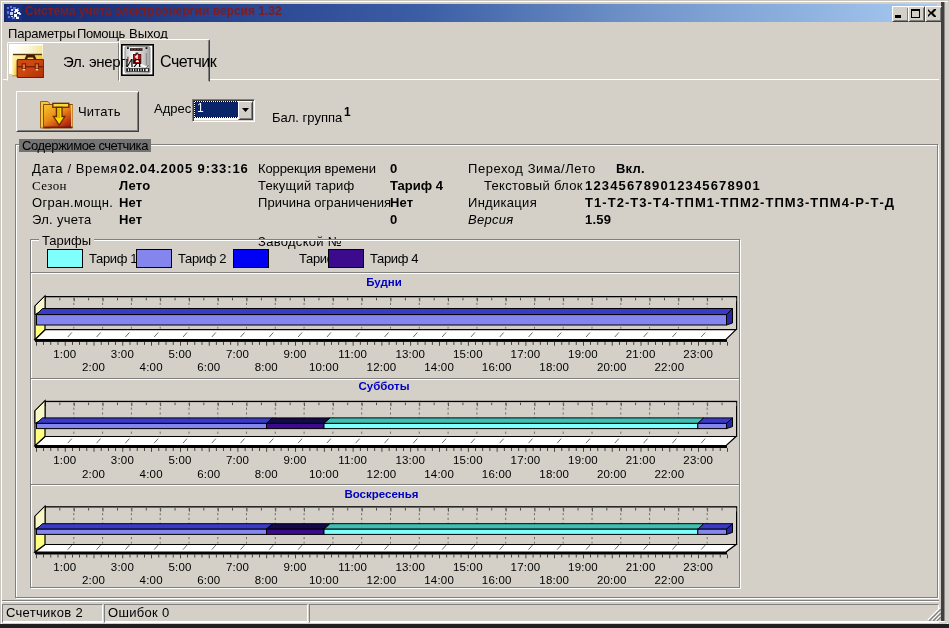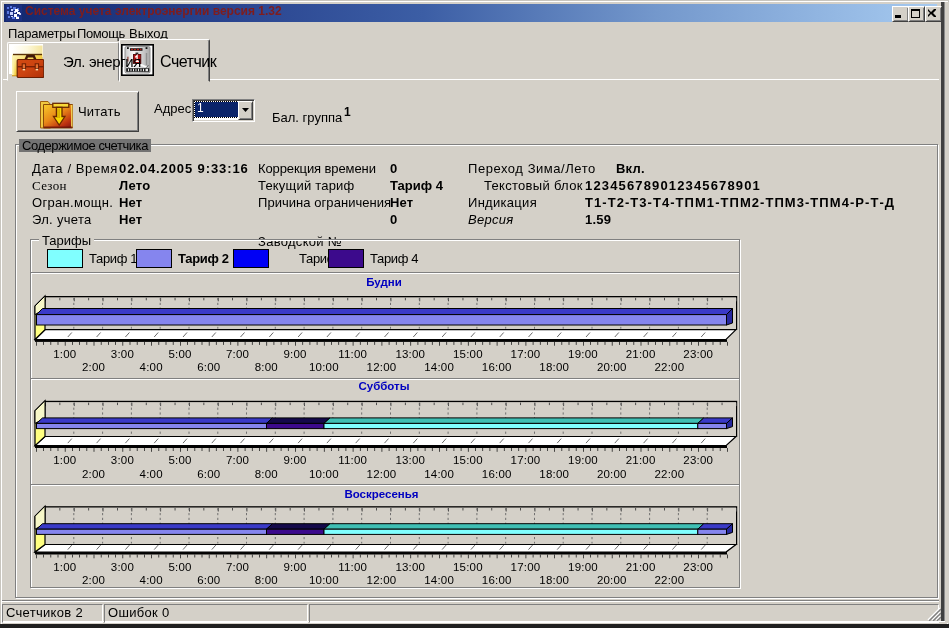--- a/index.html
+++ b/index.html
@@ -188,21 +188,21 @@
 <div class="t t" style="left:119px;top:213px;font-weight:bold;letter-spacing:0.2px;">Нет</div>
 <div class="t t" style="left:258px;top:213px;letter-spacing:0.3px;margin-top:22px;">Заводской №</div>
 <div class="t t" style="left:390px;top:213px;font-weight:bold;letter-spacing:0px;">0</div>
 <div class="t t" style="left:468px;top:213px;letter-spacing:0.3px;font-style:italic;">Версия</div>
 <div class="t t" style="left:585px;top:213px;font-weight:bold;letter-spacing:0.2px;">1.59</div>
 <div class="a" style="left:30px;top:239px;width:708px;height:347px;border:1px solid #808080;box-shadow:1px 1px 0 #fff, inset 1px 1px 0 #fff;"></div>
 <div class="t t" style="left:39px;top:234px;background:#d4d0c8;padding:0 3px;">Тарифы</div>
 <div class="a" style="left:47px;top:249px;width:34px;height:17px;background:#80ffff;border:1px solid #000;"></div>
 <div class="t t" style="left:89px;top:252px;letter-spacing:-0.35px;">Тариф 1</div>
 <div class="a" style="left:136px;top:249px;width:34px;height:17px;background:#8585ee;border:1px solid #000;"></div>
-<div class="t t" style="left:178px;top:252px;letter-spacing:-0.35px;font-weight:bold;">Тариф 2</div>
+<div class="t t" style="left:178px;top:252px;letter-spacing:-0.35px;">Тариф 2</div>
 <div class="a" style="left:233px;top:249px;width:34px;height:17px;background:#0000f5;border:1px solid #000;"></div>
 <div class="t t" style="left:275px;top:252px;letter-spacing:-0.35px;margin-left:24px;">Тариф 3</div>
 <div class="a" style="left:328px;top:249px;width:34px;height:17px;background:#3c0a8c;border:1px solid #000;"></div>
 <div class="t t" style="left:370px;top:252px;letter-spacing:-0.35px;">Тариф 4</div>
 <svg class="a" style="left:31px;top:272px" width="708" height="114" viewBox="0 0 708 114">
     <rect x="0" y="0" width="708" height="1" fill="#808080"></rect>
     <rect x="0" y="1" width="708" height="1" fill="#ffffff"></rect>
     <text x="353" y="13.5" text-anchor="middle" font-size="11.5" font-weight="bold" fill="#0000c0">Будни</text>
     <rect x="14.0" y="24" width="691.0" height="1.3" fill="#000"></rect>
     <rect x="705.0" y="24" width="1.2" height="33.69999999999999" fill="#000"></rect>

